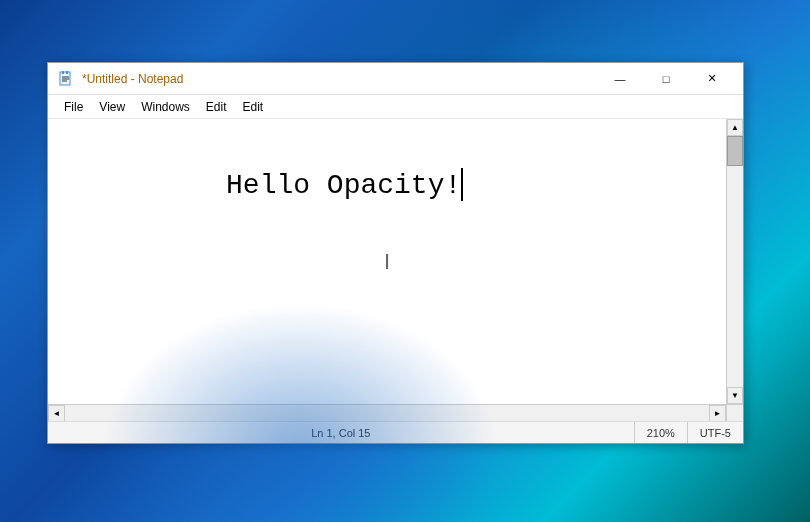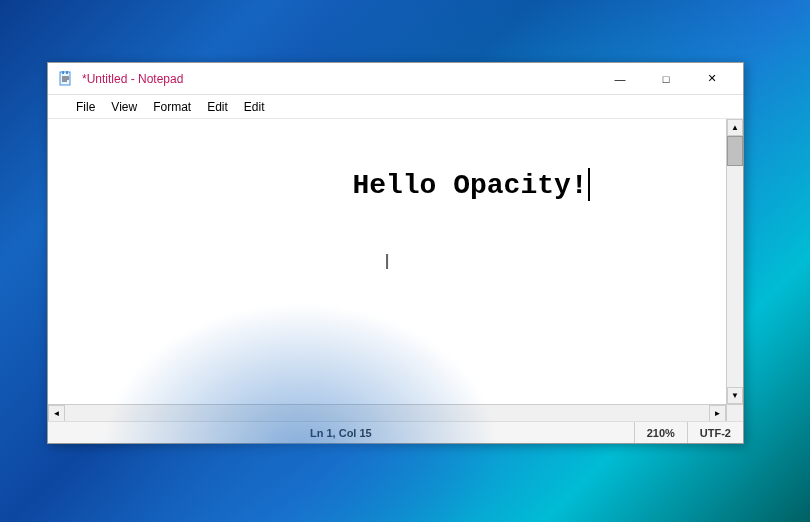--- a/index.html
+++ b/index.html
@@ -77,21 +77,21 @@
     }
 
     .app-icon {
       width: 16px;
       height: 16px;
       flex-shrink: 0;
     }
 
     .title-text {
       font-size: 12px;
-      color: #be185d;
+      color: #a16207;
     }
 
     .title-bar-controls {
       display: flex;
       gap: 0;
     }
 
     .title-btn {
       width: 46px;
       height: 32px;
@@ -103,21 +103,21 @@
       cursor: pointer;
       font-size: 11px;
       color: #000;
     }
 
     
     .menu-bar {
       display: flex;
       align-items: center;
       height: 24px;
-      padding: 0 20px;
+      padding: 0 8px;
       background: #fff;
       border-bottom: 1px solid #e8e8e8;
       flex-shrink: 0;
     }
 
     .menu-item {
       padding: 2px 8px;
       font-size: 12px;
       color: #000;
       cursor: pointer;
@@ -135,25 +135,24 @@
     .editor-area {
       flex: 1;
       overflow: auto;
       padding: 8px 10px;
       position: relative;
     }
 
     .editor-content {
       font-family: 'Courier New', Courier, monospace;
       font-size: 28px;
-      font-weight: bold;
+      font-weight: normal;
       color: #000;
       white-space: pre;
       line-height: 1.4;
-      text-align: center;
     }
 
     .cursor {
       display: inline-block;
       width: 2px;
       height: 1.2em;
       background: #000;
       vertical-align: text-bottom;
       animation: blink 1s step-end infinite;
     }
@@ -243,21 +242,20 @@
       color: #333;
       flex-shrink: 0;
     }
 
     .status-section {
       padding: 0 12px;
       border-right: 1px solid #ccc;
       height: 100%;
       display: flex;
       align-items: center;
-      font-weight: bold;
     }
 
     .status-section:first-child {
       flex: 1;
       border-right: 1px solid #ccc;
       justify-content: center;
     }
   </style>
 </head>
 <body>
@@ -282,21 +280,21 @@
       <div class="title-bar-controls">
         <button class="title-btn">—</button>
         <button class="title-btn">□</button>
         <button class="title-btn close">✕</button>
       </div>
     </div>
 
     <div class="menu-bar">
       <div class="menu-item">File</div>
       <div class="menu-item">View</div>
-      <div class="menu-item">Format</div>
+      <div class="menu-item">Windows</div>
       <div class="menu-item">Edit</div>
       <div class="menu-item">Edit</div>
     </div>
 
     <div class="editor-container">
       <div class="editor-area">
         <div class="editor-content">
           <span>Hello Opacity!</span><span class="cursor"></span>
         </div>
 
@@ -328,19 +326,19 @@
     </div>
 
     <div class="status-bar">
       <div class="status-section">
         <span>Ln 1, Col 15</span>
       </div>
       <div class="status-section">
         <span>210%</span>
       </div>
       <div class="status-section" style="border-right:none;">
-        <span>UTF-2</span>
+        <span>UTF-5</span>
       </div>
     </div>
 
   </div>
 
 </div>
 
 </body></html>

